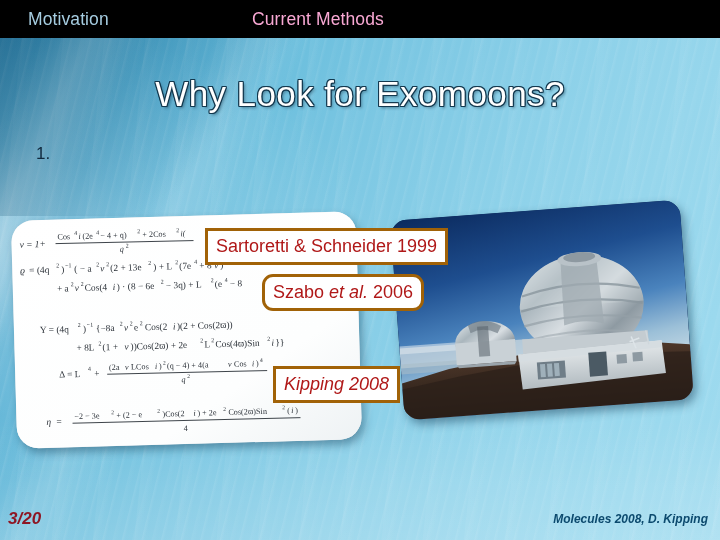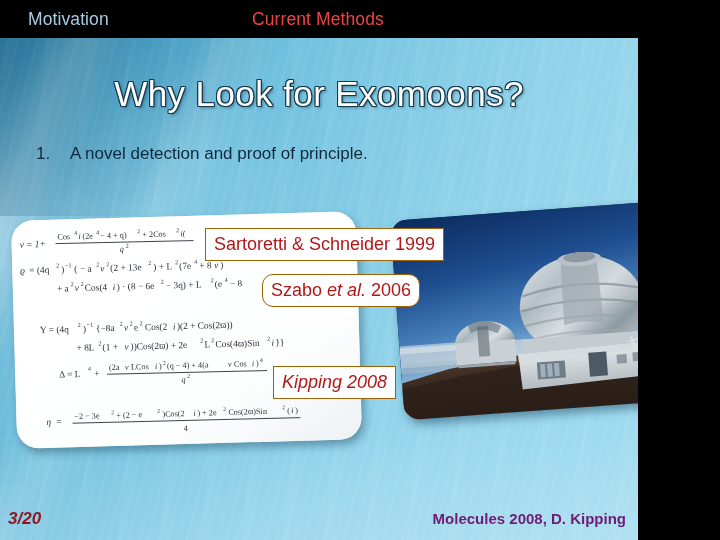--- a/index.html
+++ b/index.html
@@ -6,21 +6,21 @@
     margin: 0;
     padding: 0;
     background: #000;
   }
   body {
     font-family: "Liberation Sans", sans-serif;
   }
 
   #slide {
     position: relative;
-    width: 638px;
+    width: 720px;
     height: 540px;
     overflow: hidden;
     background: #6cc0e0;
   }
 
   
   .bg-base {
     position: absolute;
     inset: 0;
     background:
@@ -109,21 +109,21 @@
   }
   .nav-item {
     position: absolute;
     top: 6px;
     font-size: 17.5px;
     line-height: 26px;
     white-space: nowrap;
     letter-spacing: .1px;
   }
   .nav-item.inactive { color: #a6cde1; }
-  .nav-item.active   { color: #ef4444; }
+  .nav-item.active   { color: #f9a8d4; }
   #nav0 { left: 28px; }
   #nav1 { left: 252px; }
   #nav2 { left: 517px; }
 
   
   .slide-title {
     position: absolute;
     left: 0; right: 0;
     top: 72px;
     text-align: center;
@@ -188,21 +188,21 @@
     box-shadow: 3px 5px 10px rgba(8,45,70,.45);
     z-index: 11;
     background: #0d2d5c;
   }
   .photo svg { display: block; width: 100%; height: 100%; }
 
   
   .cite {
     position: absolute;
     background: #ffffff;
-    border: 1px solid #a16207;
+    border: 3px solid #a16207;
     color: #b01818;
     font-size: 18px;
     line-height: 24px;
     padding: 3px 8px 4px 8px;
     white-space: nowrap;
     z-index: 25;
     font-family: "Liberation Sans", sans-serif;
   }
   .cite i { font-style: italic; }
   #cite0 { left: 205px; top: 228px; }
@@ -219,24 +219,25 @@
     line-height: 22px;
     font-style: italic;
     font-weight: bold;
     color: #8e1724;
     z-index: 20;
   }
   .footer-right {
     position: absolute;
     right: 12px;
     top: 508px;
-    font-size: 15px;
+    font-size: 12px;
     line-height: 22px;
+    font-style: italic;
     font-weight: bold;
-    color: #701a75;
+    color: #0c4a6e;
     z-index: 20;
   }
 </style>
 </head>
 <body>
 
 <div id="slide">
 
   <div class="bg-base"></div>
   <div class="bg-streaks"></div>
@@ -247,21 +248,20 @@
 
   <div class="navbar">
     <div class="nav-item inactive" id="nav0">Motivation</div>
     <div class="nav-item active" id="nav1">Current Methods</div>
   </div>
 
   <div class="slide-title">Why Look for Exomoons?</div>
 
   <div class="bullet-row">
     <span class="bullet-num">1.</span>
-    <span class="bullet-text">A novel detection and proof of principle.</span>
   </div>
 
   <div class="eq-card">
     <svg class="eq-svg" viewBox="0 0 345 228" preserveAspectRatio="none">
       <defs>
         <linearGradient id="paperg" x1="0" y1="0" x2="1" y2="1">
           <stop offset="0%" stop-color="#ffffff"></stop>
           <stop offset="70%" stop-color="#fdfefe"></stop>
           <stop offset="100%" stop-color="#eef2f4"></stop>
         </linearGradient>

